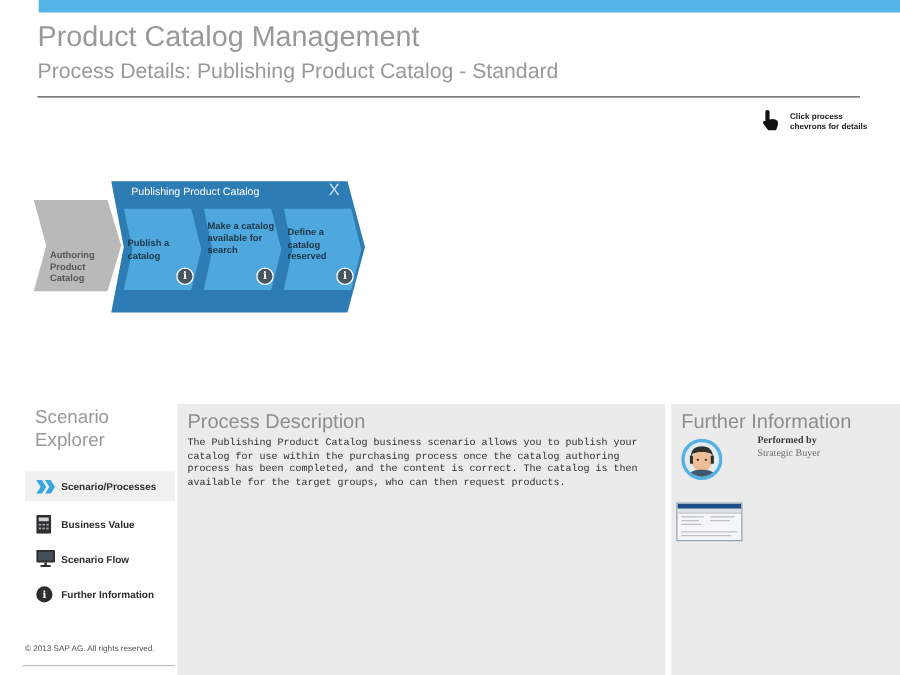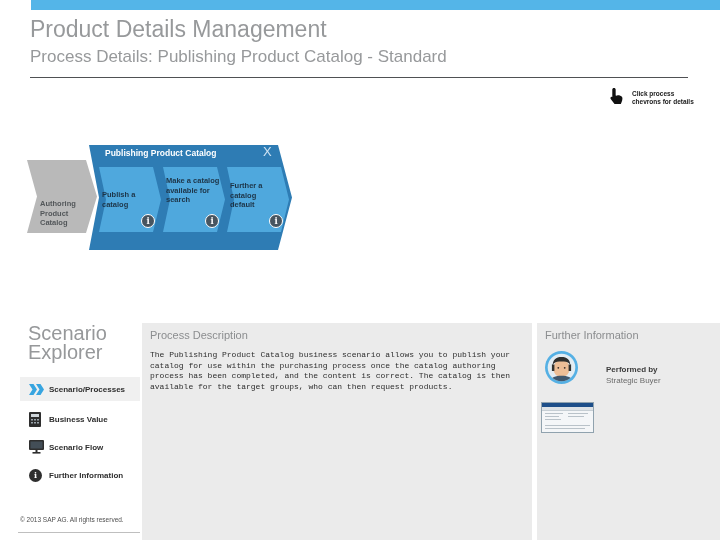--- a/index.html
+++ b/index.html
@@ -16,70 +16,70 @@
   .hint{left:608px;top:85px;width:100px;height:28px;}
   .hint svg{position:absolute;left:0;top:2px;}
   .hint-text{position:absolute;left:24px;top:5px;font-size:6.5px;line-height:8px;
              font-weight:700;color:#1a1a1a;}
 
   
   .flow{left:20px;top:140px;width:290px;height:115px;}
   .flow svg{position:absolute;left:0;top:0;}
   .flow-label{position:absolute;font-size:7.5px;line-height:9.5px;font-weight:700;color:#1d3447;}
   .prev-label{left:20px;top:38px;width:44px;color:#53575a;margin-top:21px;}
-  .group-title{position:absolute;left:85px;top:8px;font-size:8.5px;font-weight:700;color:#fff;}
+  .group-title{position:absolute;left:85px;top:8px;font-size:8.5px;font-weight:400;color:#fff;}
   .close-x{position:absolute;left:243px;top:4px;font-size:13px;color:#cfe3f3;cursor:default;}
   .step-label-1{left:82px;top:50px;width:46px;}
   .step-label-2{left:146px;top:36px;width:54px;}
   .step-label-3{left:210px;top:41px;width:50px;}
   .info-badge{position:absolute;width:14px;height:14px;box-sizing:border-box;border:1.5px solid #fff;
               border-radius:50%;background:#475560;color:#fff;display:flex;align-items:center;
               justify-content:center;font:700 8.5px "DejaVu Serif",serif;}
   .ib1{left:121px;top:74px;} .ib2{left:185px;top:74px;} .ib3{left:249px;top:74px;}
 
   
   .panel-left{left:142px;top:323px;width:390px;height:217px;background:#ebebeb;}
   .panel-divider{left:532px;top:323px;width:5px;height:205px;background:#fff;}
   .panel-right{left:537px;top:323px;width:183px;height:217px;background:#ebebeb;}
-  .section-heading{font-size:11px;color:#8b8d8f;font-weight:400;}
+  .section-heading{font-size:16px;color:#8b8d8f;font-weight:400;}
   .desc-heading{left:150px;top:329px;}
   .desc-body{left:150px;top:350px;width:368px;font-size:8px;line-height:10.5px;color:#2e2e2e;font-family:Liberation Mono, monospace;}
   .fi-heading{left:545px;top:329px;}
   .avatar{left:545px;top:351px;width:33px;height:33px;}
-  .fi-block1{left:606px;top:364px;}
+  .fi-block1{left:606px;top:346px;font-family:Liberation Serif, serif;}
   .fi-block2{left:606px;top:403px;}
   .fi-label{font-size:8px;font-weight:700;color:#3c3c3c;line-height:11px;}
   .fi-value{font-size:8px;color:#6b6b6b;line-height:11px;}
   .thumb{left:541px;top:402px;width:53px;height:31px;background:#f4f6f8;border:1px solid #90a2ae;
          box-sizing:border-box;overflow:hidden;}
   .thumb-titlebar{height:4px;background:#1d4e89;}
   .thumb-toolbar{height:3px;background:#dde2e6;border-bottom:1px solid #c6ced4;}
   .thumb-line{position:absolute;background:#b9c2c9;height:1px;}
 
   
-  .sx-title{left:28px;top:324px;width:85px;font-size:20px;line-height:19px;color:#96989a;}
+  .sx-title{left:28px;top:324px;width:85px;font-size:15px;line-height:19px;color:#96989a;}
   .menu-item{position:absolute;left:20px;width:120px;height:22px;display:flex;align-items:center;
              cursor:pointer;}
   .menu-item .ic{width:17px;display:flex;justify-content:flex-start;margin-left:9px;}
   .menu-item .lbl{font-size:8px;font-weight:700;color:#2e2e2e;margin-left:3px;}
   .mi-active{top:377px;height:24px;background:#f0f0f0;}
   .mi-2{top:408px;} .mi-3{top:436px;} .mi-4{top:464px;}
   .info-icon-dark{width:13px;height:13px;border-radius:50%;background:#2e2e2e;color:#fff;
                   display:flex;align-items:center;justify-content:center;
                   font:700 8px "DejaVu Serif",serif;}
   .copyright{left:20px;top:516px;font-size:6.5px;color:#4f4f4f;}
   .sidebar-bottom-line{left:18px;top:532px;width:122px;height:1px;background:#bfbfbf;}
 </style>
 </head>
 <body>
 
 <div class="page">
 
   <div class="abs topbar"></div>
-  <div class="abs title">Product Details Management</div>
+  <div class="abs title">Product Catalog Management</div>
   <div class="abs subtitle">Process Details: Publishing Product Catalog - Standard</div>
   <div class="abs rule"></div>
 
   <div class="abs hint">
     <svg width="16" height="18" viewBox="0 0 14 16">
       <path d="M5.2,0.8 c0.9,0 1.5,0.6 1.5,1.5 l0,5.2 1.2,0.2 c0.3,-0.8 3.6,-0.2 4.5,1.2 0.6,1 0.3,2.6 -0.3,4.2 l-0.8,2.1 -5.6,0 -3.4,-4.6 c-0.8,-1.1 0.4,-2.3 1.4,-1.7 l0,-6.6 c0,-0.9 0.6,-1.5 1.5,-1.5 z" fill="#111"></path>
     </svg>
     <div class="hint-text">
       <div>Click process</div>
       <div>chevrons for details</div>
@@ -92,21 +92,21 @@
       <polygon points="7,20 66,20 77,56.5 66,93 7,93 17,56.5" fill="#b9b9b9"></polygon>
       <polygon points="79,27 133,27 141,59.5 133,92 79,92 86,59.5" fill="#4fa8dd"></polygon>
       <polygon points="143,27 197,27 205,59.5 197,92 143,92 150,59.5" fill="#4fa8dd"></polygon>
       <polygon points="207,27 261,27 269,59.5 261,92 207,92 214,59.5" fill="#4fa8dd"></polygon>
     </svg>
     <div class="group-title">Publishing Product Catalog</div>
     <div class="close-x">X</div>
     <div class="flow-label prev-label">Authoring Product Catalog</div>
     <div class="flow-label step-label-1">Publish a catalog</div>
     <div class="flow-label step-label-2">Make a catalog available for search</div>
-    <div class="flow-label step-label-3">Further a catalog default</div>
+    <div class="flow-label step-label-3">Define a catalog reserved</div>
     <div class="info-badge ib1">i</div>
     <div class="info-badge ib2">i</div>
     <div class="info-badge ib3">i</div>
   </div>
 
   <div class="abs sx-title">Scenario Explorer</div>
 
   <div class="menu-item mi-active">
     <span class="ic">
       <svg width="15" height="11" viewBox="0 0 15 11">

